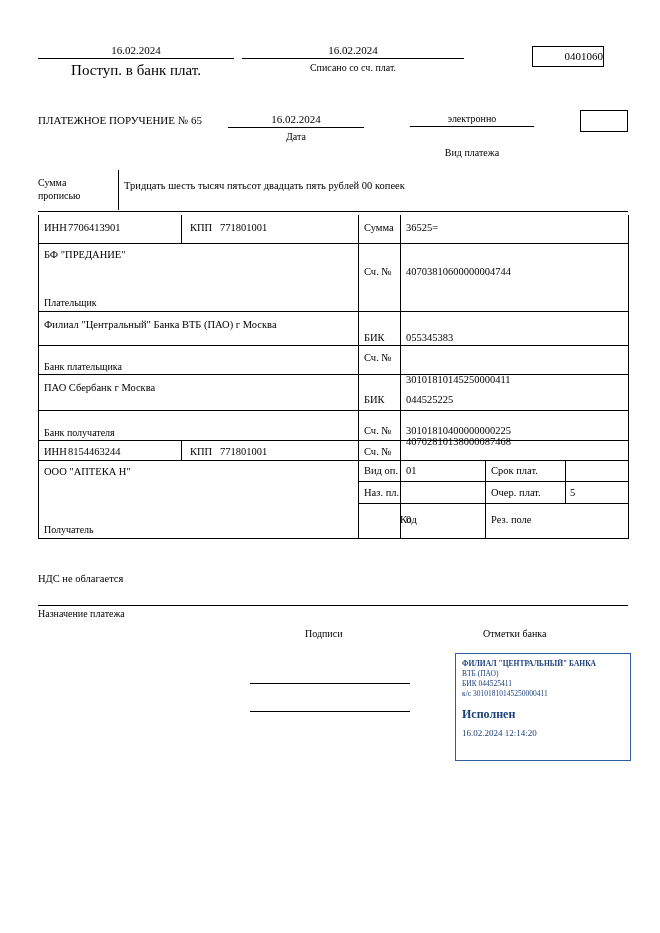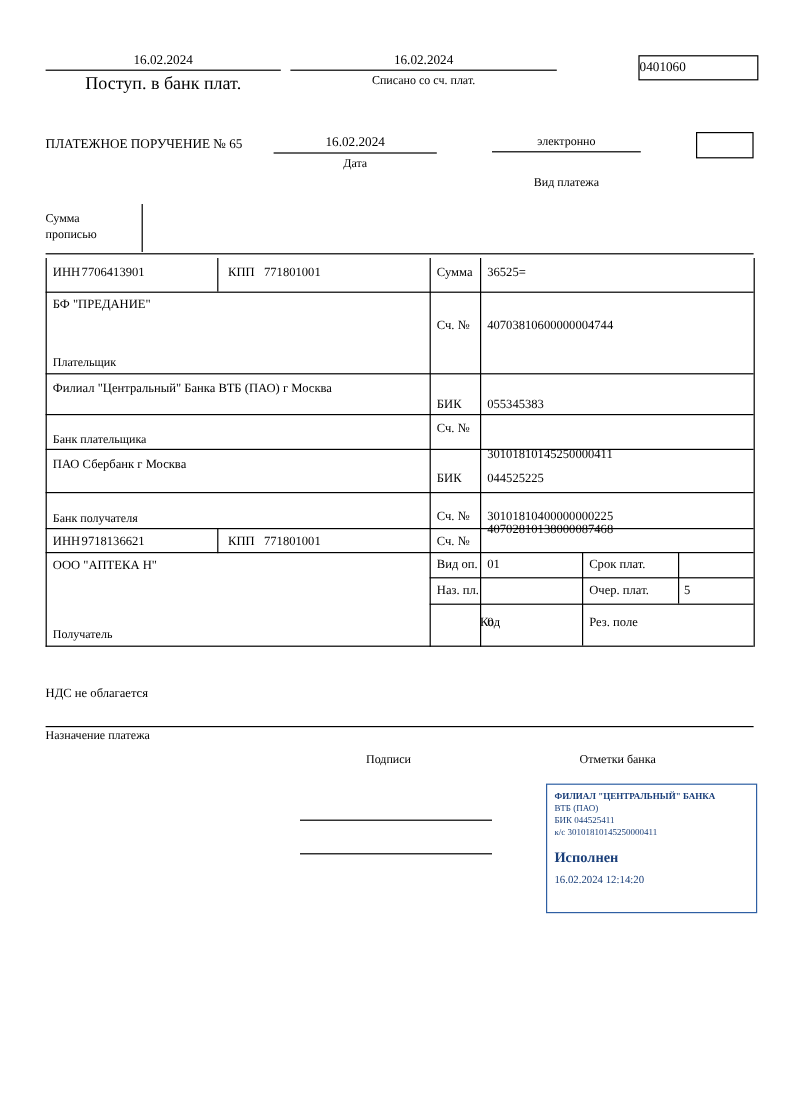--- a/index.html
+++ b/index.html
@@ -43,22 +43,22 @@
     left: 242px; top: 44px; width: 222px;
     text-align: center;
     font-size: 11px;
     padding-bottom: 2px;
   }
   #lbl-right-date {
     left: 242px; top: 62px; width: 222px;
     text-align: center; font-size: 10px;
   }
   #form-code-box {
-    left: 532px; top: 46px; width: 100px; height: 21px;
-    text-align: left;
+    left: 532px; top: 46px; width: 72px; height: 21px;
+    text-align: right;
     font-size: 11px;
     line-height: 19px;
   }
   
   #doc-title {
     left: 38px; top: 114px;
     font-size: 11px;
   }
   #doc-date {
     left: 228px; top: 113px; width: 136px;
@@ -154,20 +154,21 @@
   <div class="abs" id="lbl-date">Дата</div>
   <div class="abs ul" id="pay-type">электронно</div>
   <div class="abs" id="lbl-pay-type">Вид платежа</div>
   <div class="abs box" id="empty-box-top"></div>
 
   <div class="abs" id="amount-words-label">
     <div>Сумма</div>
     <div>прописью</div>
   </div>
   <div class="abs" id="amount-words-sep"></div>
+  <div class="abs" id="amount-words-value">Тридцать шесть тысяч пятьсот двадцать пять рублей 00 копеек</div>
   <div class="abs" id="amount-words-underline"></div>
 
   <div class="abs grid-line-h" style="left:38px; top:243px; width:590px;"></div>
   <div class="abs grid-line-h" style="left:38px; top:311px; width:590px;"></div>
   <div class="abs grid-line-h" style="left:38px; top:345px; width:590px;"></div>
   <div class="abs grid-line-h" style="left:38px; top:374px; width:590px;"></div>
   <div class="abs grid-line-h" style="left:38px; top:410px; width:590px;"></div>
   <div class="abs grid-line-h" style="left:38px; top:440px; width:590px;"></div>
   <div class="abs grid-line-h" style="left:38px; top:460px; width:590px;"></div>
   <div class="abs grid-line-h" style="left:358px; top:481px; width:270px;"></div>
@@ -203,21 +204,21 @@
   <div class="cellname" style="left:44px; top:361px;">Банк плательщика</div>
 
   <div class="cell" style="left:44px; top:382px;">ПАО Сбербанк г Москва</div>
   <div class="cell" style="left:364px; top:394px;">БИК</div>
   <div class="cell" style="left:406px; top:394px;">044525225</div>
   <div class="cell" style="left:364px; top:425px;">Сч. №</div>
   <div class="cell" style="left:406px; top:425px;">30101810400000000225</div>
   <div class="cellname" style="left:44px; top:427px;">Банк получателя</div>
 
   <div class="cell" style="left:44px; top:446px;">ИНН</div>
-  <div class="cell" style="left:68px; top:446px;">9718136621</div>
+  <div class="cell" style="left:68px; top:446px;">8154463244</div>
   <div class="cell" style="left:190px; top:446px;">КПП</div>
   <div class="cell" style="left:220px; top:446px;">771801001</div>
   <div class="cell" style="left:364px; top:446px;">Сч. №</div>
   <div class="cell" style="left:406px; top:436px;">40702810138000087468</div>
 
   <div class="cell" style="left:44px; top:466px;">ООО "АПТЕКА Н"</div>
   <div class="cellname" style="left:44px; top:524px;">Получатель</div>
 
   <div class="cell" style="left:364px; top:465px;">Вид оп.</div>
   <div class="cell" style="left:406px; top:465px;">01</div>

